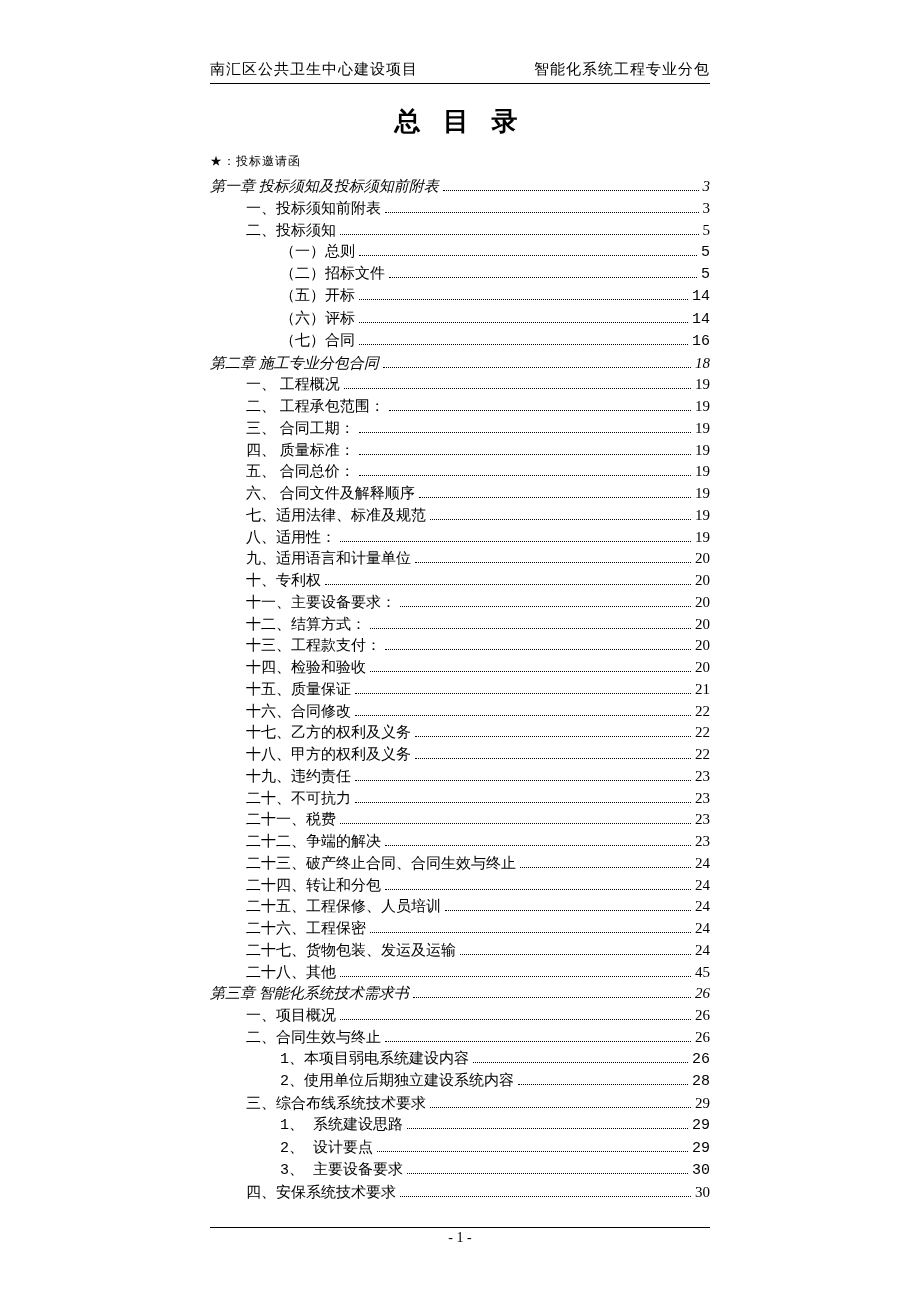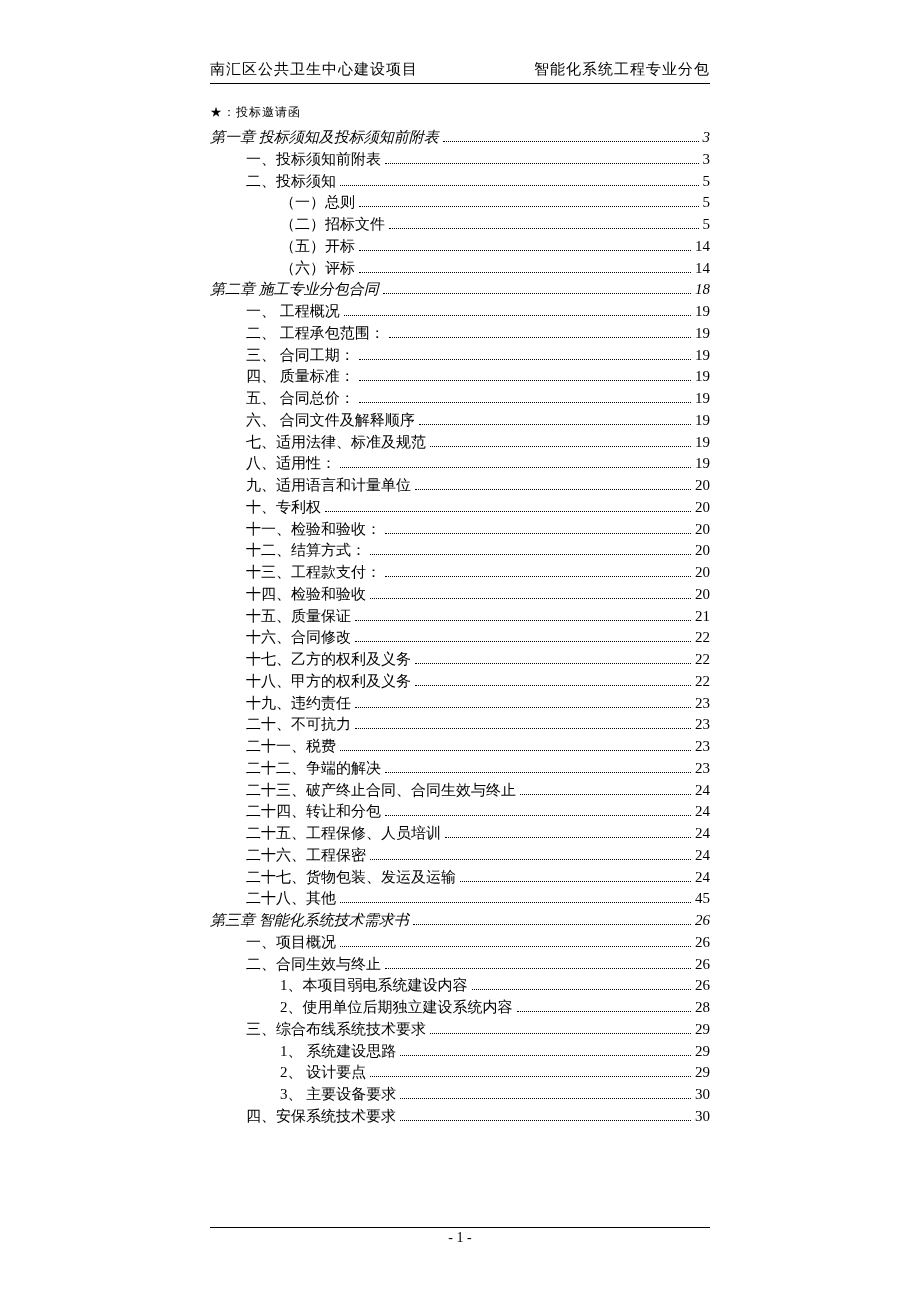--- a/index.html
+++ b/index.html
@@ -44,21 +44,21 @@
   .toc {
     line-height: 1.45;
   }
   .toc-row {
     display: flex;
     align-items: baseline;
     white-space: nowrap;
   }
   .indent-0 { padding-left: 0px; font-style: italic; }
   .indent-1 { padding-left: 36px; }
-  .indent-2 { padding-left: 70px; }
+  .indent-2 { padding-left: 70px; font-family: Liberation Mono, monospace; }
   .toc-label { flex: 0 0 auto; }
   .toc-dots {
     flex: 1 1 auto;
     border-bottom: 1px dotted #000;
     margin: 0 4px 4px 4px;
     height: 0.9em;
   }
   .toc-page { flex: 0 0 auto; }
   .footer-area {
     position: absolute;
@@ -79,20 +79,21 @@
 <body>
 
 <div class="page">
 
   <div class="header-row">
     <span>南汇区公共卫生中心建设项目</span>
     <span>智能化系统工程专业分包</span>
   </div>
   <div class="header-rule"></div>
 
+  <div class="main-title">总 目 录</div>
 
   <div class="star-line">★：投标邀请函</div>
 
   <div class="toc" id="toc-container">
       <div class="toc-row indent-0">
         <span class="toc-label">第一章 投标须知及投标须知前附表</span>
         <span class="toc-dots"></span>
         <span class="toc-page">3</span>
       </div>
       <div class="toc-row indent-1">
@@ -118,20 +119,25 @@
       <div class="toc-row indent-2">
         <span class="toc-label">（五）开标</span>
         <span class="toc-dots"></span>
         <span class="toc-page">14</span>
       </div>
       <div class="toc-row indent-2">
         <span class="toc-label">（六）评标</span>
         <span class="toc-dots"></span>
         <span class="toc-page">14</span>
       </div>
+      <div class="toc-row indent-2">
+        <span class="toc-label">（七）合同</span>
+        <span class="toc-dots"></span>
+        <span class="toc-page">16</span>
+      </div>
       <div class="toc-row indent-0">
         <span class="toc-label">第二章   施工专业分包合同</span>
         <span class="toc-dots"></span>
         <span class="toc-page">18</span>
       </div>
       <div class="toc-row indent-1">
         <span class="toc-label">一、      工程概况</span>
         <span class="toc-dots"></span>
         <span class="toc-page">19</span>
       </div>
@@ -174,21 +180,21 @@
         <span class="toc-label">九、适用语言和计量单位</span>
         <span class="toc-dots"></span>
         <span class="toc-page">20</span>
       </div>
       <div class="toc-row indent-1">
         <span class="toc-label">十、专利权</span>
         <span class="toc-dots"></span>
         <span class="toc-page">20</span>
       </div>
       <div class="toc-row indent-1">
-        <span class="toc-label">十一、检验和验收：</span>
+        <span class="toc-label">十一、主要设备要求：</span>
         <span class="toc-dots"></span>
         <span class="toc-page">20</span>
       </div>
       <div class="toc-row indent-1">
         <span class="toc-label">十二、结算方式：</span>
         <span class="toc-dots"></span>
         <span class="toc-page">20</span>
       </div>
       <div class="toc-row indent-1">
         <span class="toc-label">十三、工程款支付：</span>

